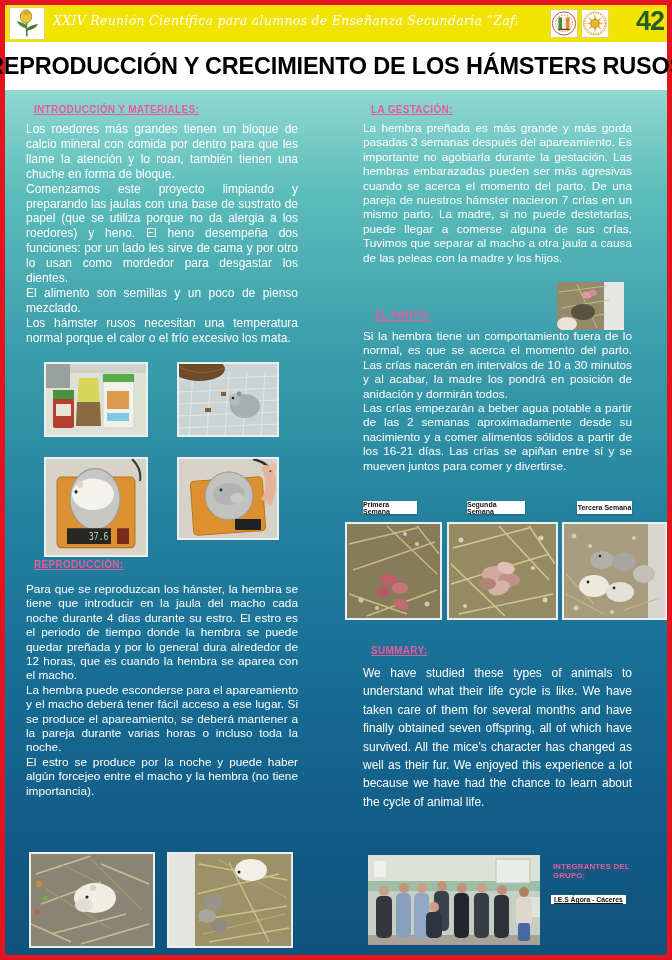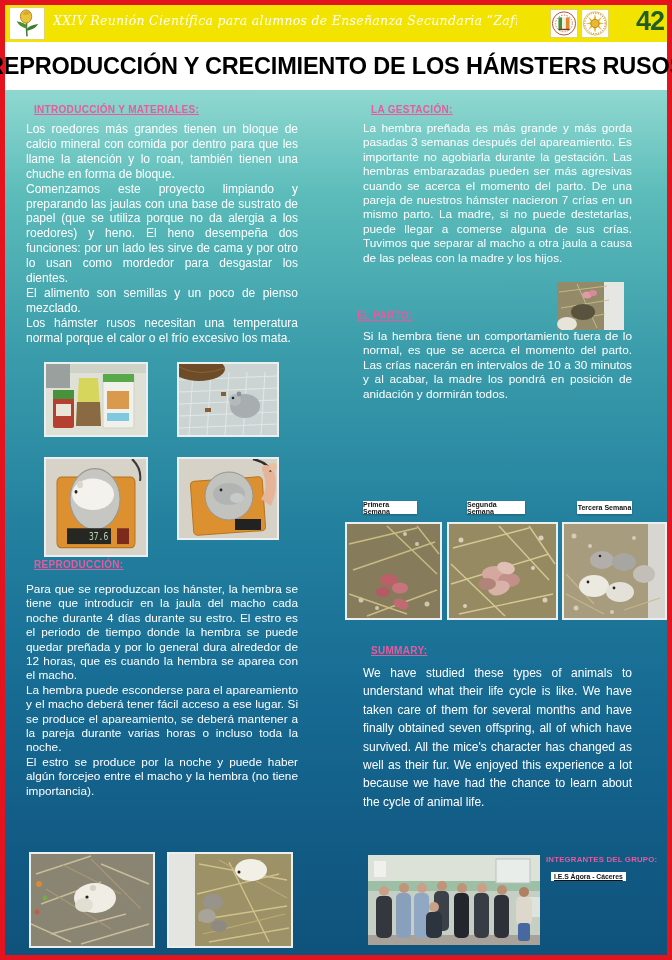--- a/index.html
+++ b/index.html
@@ -47,21 +47,21 @@
   .lh-b{font-size:11.8px;line-height:14.4px;}
   .summary-text{font-size:12px;line-height:18.4px;}
   .photo{border:2px solid #ECEFF0;overflow:hidden;background:#9a9a8a;}
   .photo svg,.photo-plain svg{display:block;width:100%;height:100%;}
   .photo-plain{overflow:hidden;background:#9a9a8a;}
   .week-label{
     background:#fff;color:#111;font-size:7px;font-weight:600;height:13px;
     display:flex;align-items:center;justify-content:center;
     box-shadow:0 1px 2px rgba(0,0,0,.25);
   }
-  .members-heading{margin:1px;color:#E85A9D;font-weight:700;font-size:7.8px;letter-spacing:.2px;}
+  .members-heading{margin:8px;color:#E85A9D;font-weight:700;font-size:7.8px;letter-spacing:.2px;}
   .school-badge{
     display:inline-block;margin:2px 0 3px 6px;padding:1px 3px;background:#fff;
     color:#111;font-size:6.8px;font-weight:700;text-decoration:underline;
   }
   .member-list{list-style:none;margin:0;padding:0 0 0 4px;color:#fff;
     font-size:7.2px;line-height:11px;}
 </style>
 </head>
 <body>
 
@@ -249,41 +249,42 @@
         <ellipse cx="50" cy="72" rx="8" ry="6" fill="#8e8a82"></ellipse>
       </svg>
     </div>
 
     <h2 class="abs h-pink" style="left:358px;top:6px;">LA GESTACIÓN:</h2>
 
     <div class="abs body-text lh-b" style="left:358px;top:31px;width:269px;">
       <p>La hembra preñada es más grande y más gorda pasadas 3 semanas después del apareamiento. Es importante no agobiarla  durante la gestación. Las hembras embarazadas pueden ser más agresivas cuando se acerca el momento del parto. De una pareja de nuestros hámster nacieron 7 crías en un mismo parto. La madre, si no puede destetarlas, puede llegar a comerse alguna de sus crías. Tuvimos que  separar al macho a otra jaula a causa de las peleas con la madre y los hijos.</p>
     </div>
 
-    <h2 class="abs h-pink" style="left:344px;top:212px;">EL PARTO:</h2>
+    <h2 class="abs h-pink" style="left:362px;top:212px;">EL PARTO:</h2>
 
     <div class="abs photo-plain" style="left:552px;top:192px;width:67px;height:48px;">
       <svg viewBox="0 0 67 48" preserveAspectRatio="none" role="img">
         <rect width="67" height="48" fill="#928a68"></rect>
         <rect x="47" y="0" width="20" height="48" fill="#e6e6e2"></rect>
         <g stroke="#ccbd8a" stroke-width="1" opacity=".9" fill="none">
           <path d="M2,10 L50,4"></path>
             <path d="M4,26 L52,18"></path>
             <path d="M2,40 L48,32"></path>
             <path d="M20,2 L40,46"></path>
         </g>
         <ellipse cx="30" cy="13" rx="5" ry="3.5" fill="#e09aa6"></ellipse>
         <ellipse cx="36" cy="11" rx="4" ry="3" fill="#d88a98"></ellipse>
         <ellipse cx="26" cy="30" rx="12" ry="8" fill="#58523e"></ellipse>
         <ellipse cx="10" cy="42" rx="10" ry="7" fill="#e8e4da"></ellipse>
       </svg>
     </div>
 
     <div class="abs body-text lh-b" style="left:358px;top:239px;width:269px;">
       <p>Si la hembra tiene un comportamiento fuera de lo normal, es que se acerca el momento del parto. Las crías nacerán en intervalos de 10 a 30 minutos y al acabar, la madre los pondrá en posición de anidación y dormirán todos.</p>
+      <p>Las crías empezarán a beber agua potable a partir de las 2 semanas aproximadamente desde su nacimiento y a comer alimentos sólidos a partir de los 16-21 días. Las crías se apiñan entre sí y se mueven juntos para comer y divertirse.</p>
     </div>
 
     <div class="abs week-label" style="left:358px;top:411px;width:54px;">Primera Semana</div>
     <div class="abs week-label" style="left:462px;top:411px;width:58px;">Segunda Semana</div>
     <div class="abs week-label" style="left:572px;top:411px;width:55px;">Tercera Semana</div>
 
     <div class="abs photo" style="left:340px;top:432px;width:97px;height:98px;">
       <svg viewBox="0 0 93 94" preserveAspectRatio="none" role="img">
         <rect width="93" height="94" fill="#867c5c"></rect>
         <g fill="#cfc6ac">

